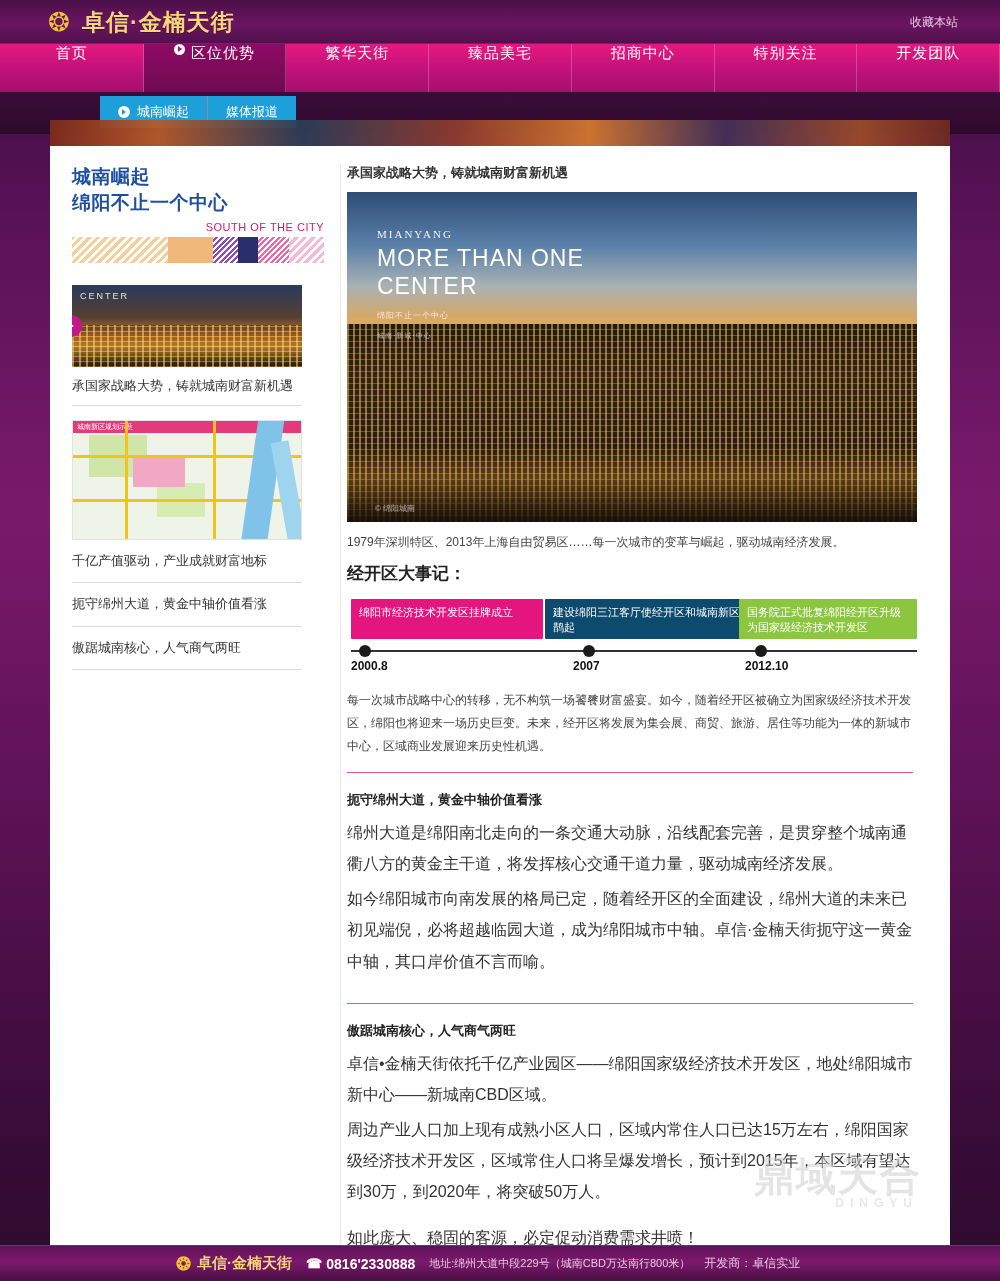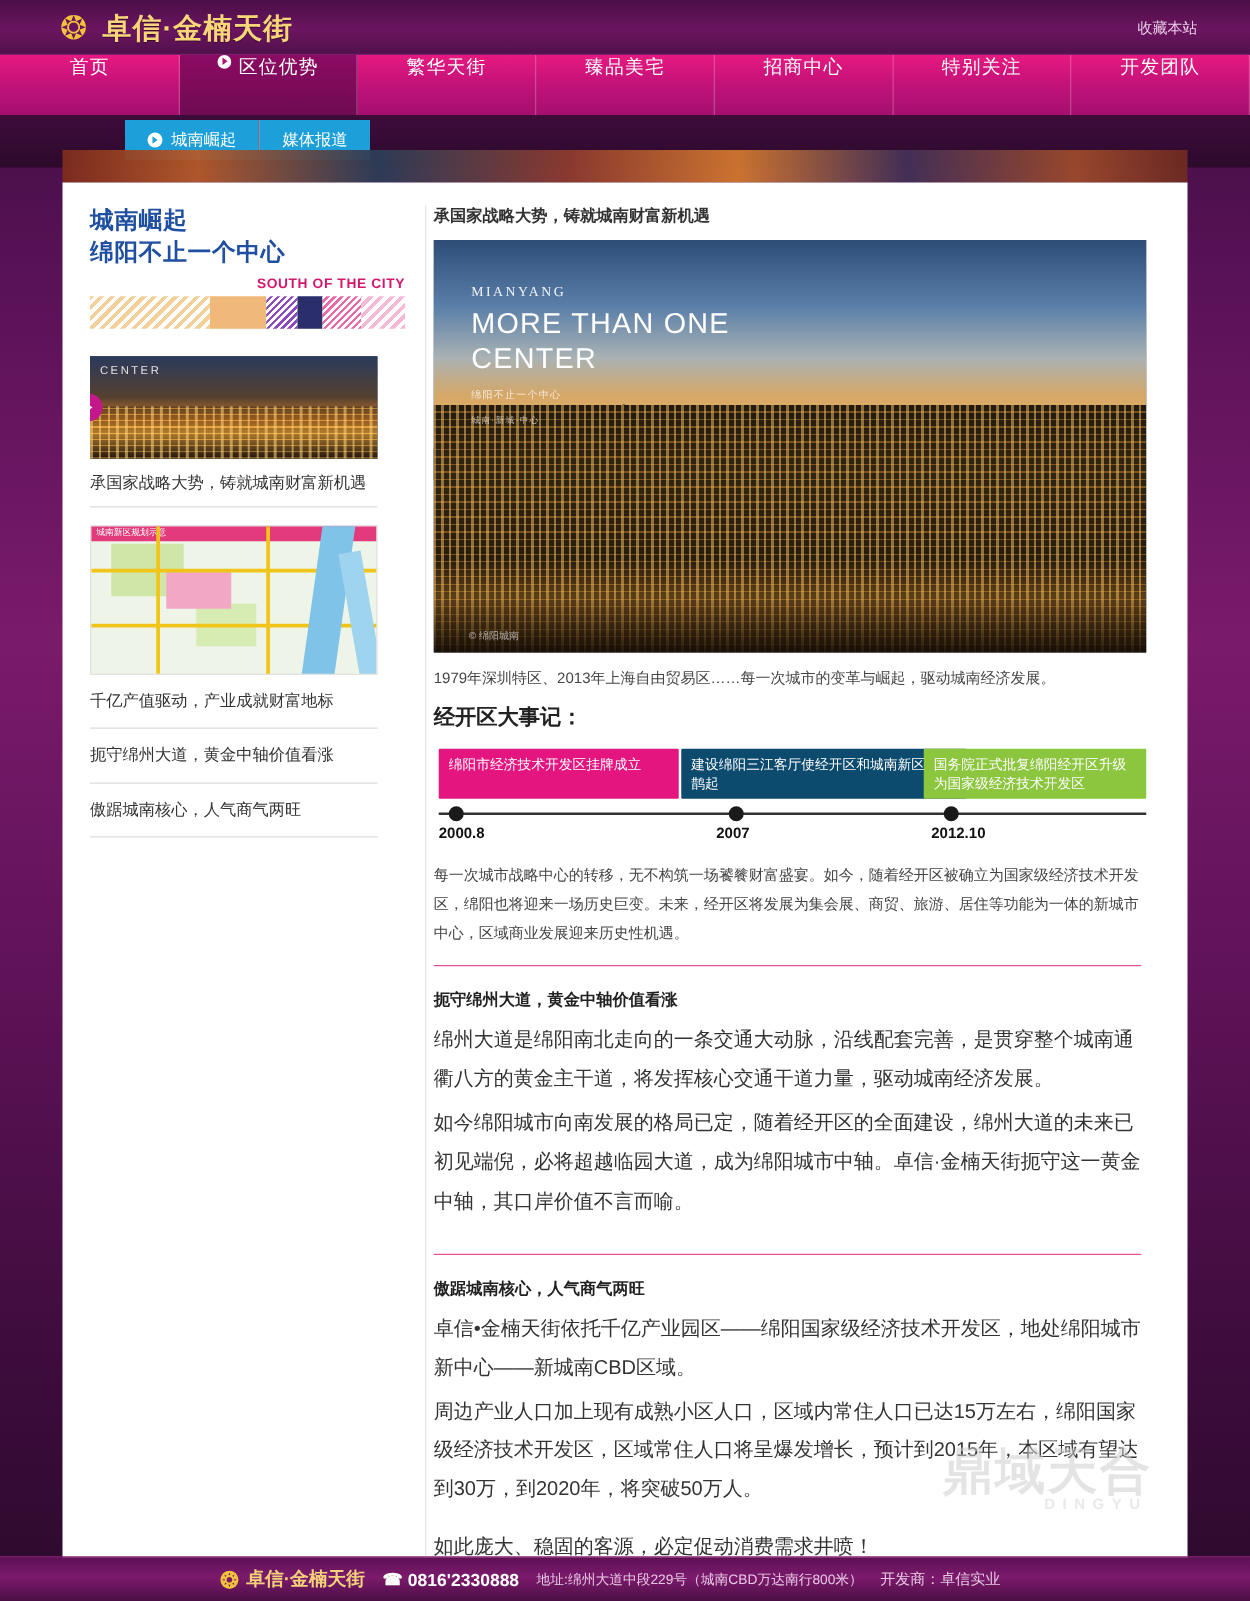--- a/index.html
+++ b/index.html
@@ -104,21 +104,21 @@
   .left-col {
     position:absolute; left:22px; top:18px; width:252px;
   }
   .left-title {
     color:#1f4fa0; font-size:19px; font-weight:bold; line-height:1.35;
     letter-spacing:0.5px;
   }
   .left-title .l2 { display:block; }
   .left-en {
     margin-top:6px; text-align:right; color:#d4186e; font-size:11px;
-    font-weight:bold; letter-spacing:0.5px;
+    font-weight:normal; letter-spacing:0.5px;
   }
   .left-bars { margin-top:4px; height:26px; display:flex; gap:0; }
   .bar { height:26px; }
   .bar.a { flex:0 0 38%; background: repeating-linear-gradient(-45deg,#f3cf9a 0 3px,#ffffff 3px 6px); }
   .bar.b { flex:0 0 18%; background:#f0b97a; }
   .bar.c { flex:0 0 10%; background: repeating-linear-gradient(-45deg,#8e4bbb 0 2px,#ffffff 2px 4px); }
   .bar.d { flex:0 0 8%; background:#2a2f6b; }
   .bar.e { flex:0 0 12%; background: repeating-linear-gradient(-45deg,#e86aa8 0 2px,#ffffff 2px 4px); }
   .bar.f { flex:1 1 auto; background: repeating-linear-gradient(-45deg,#f6b9d5 0 3px,#ffffff 3px 6px); }
 

